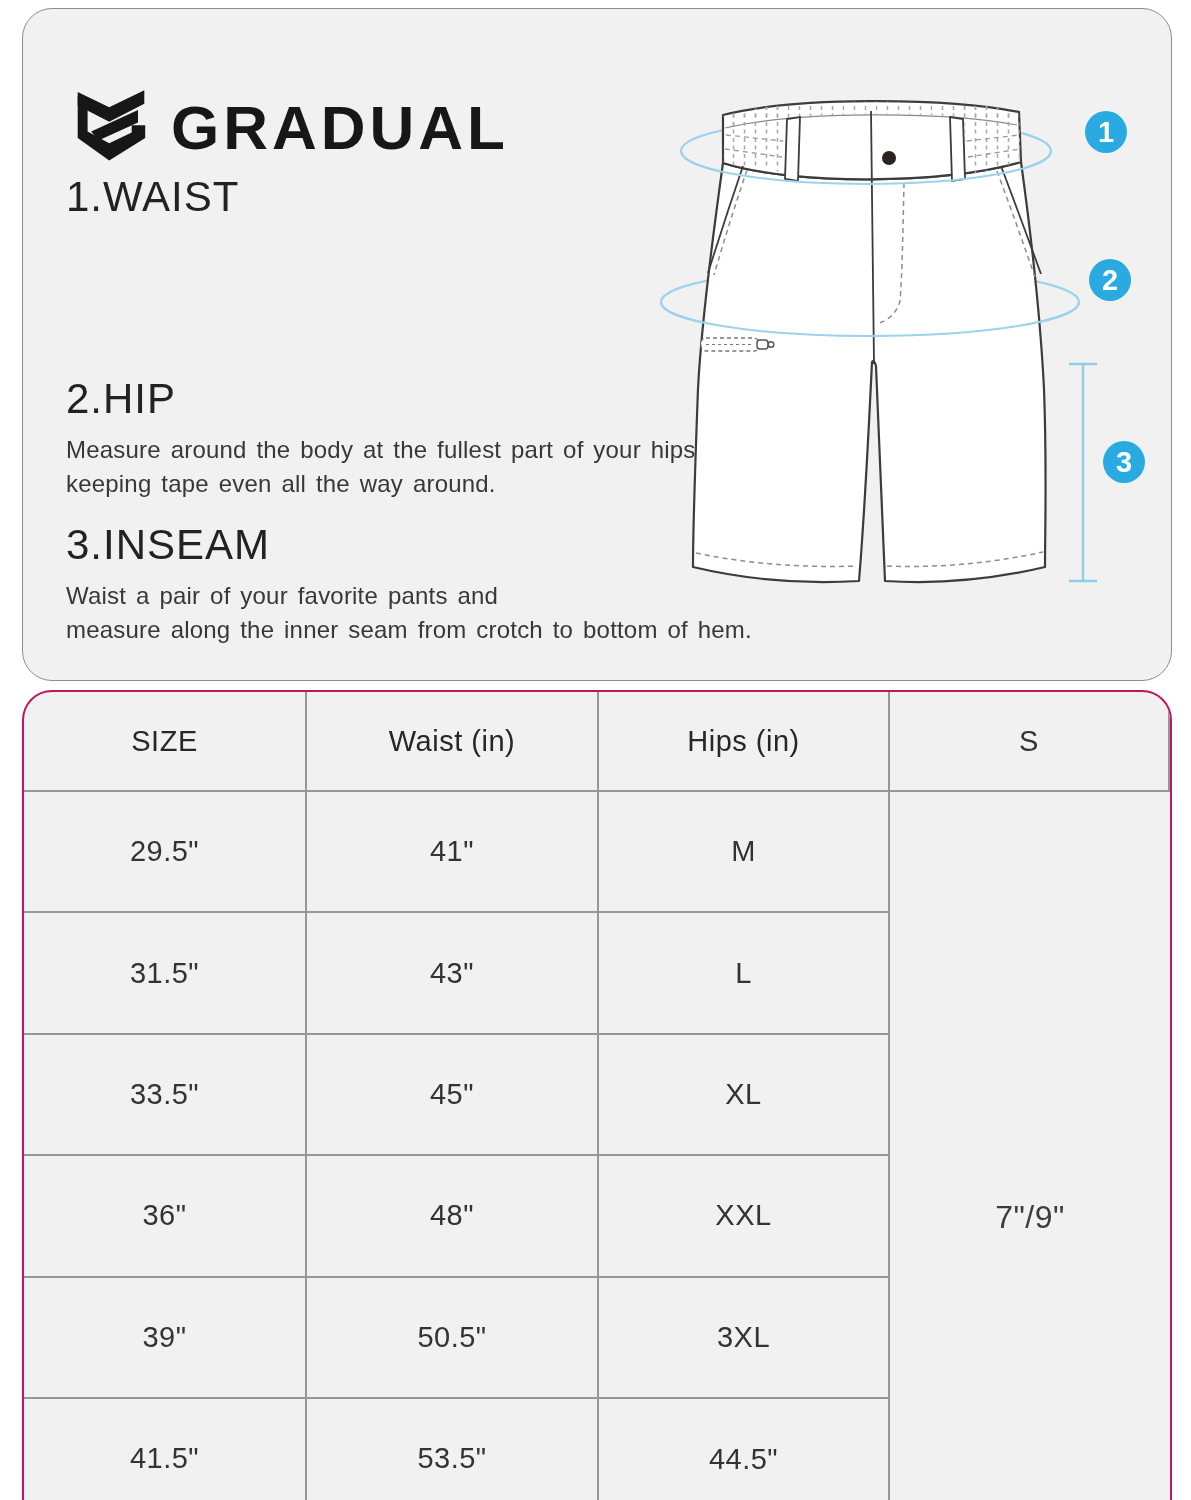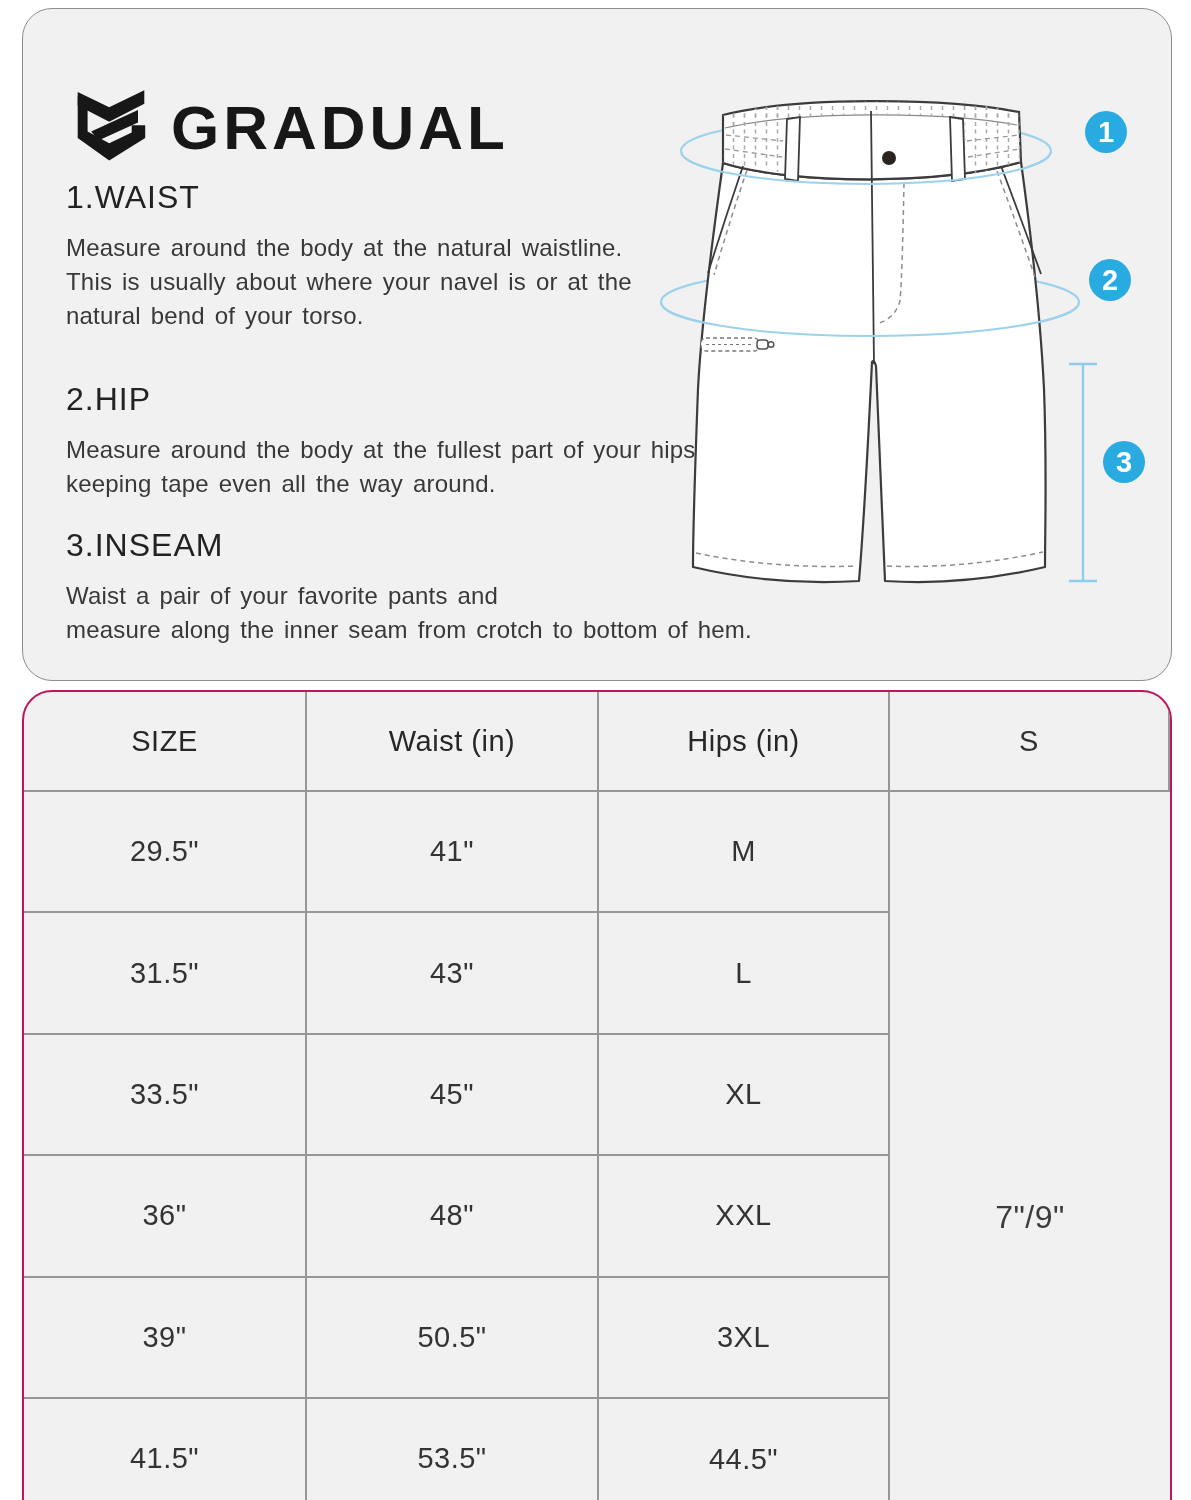--- a/index.html
+++ b/index.html
@@ -8,21 +8,21 @@
 
   
   .card{position:absolute;left:22px;top:8px;width:1150px;height:673px;box-sizing:border-box;
         background:#f1f1f2;border:1px solid #8d8d8d;border-radius:30px;}
   .brand{position:absolute;left:43px;top:60px;display:flex;align-items:center;gap:15px;margin-top:20px;}
   .brand-icon{width:90px;height:78px;display:block;}
   .brand-text{font-size:62px;font-weight:700;letter-spacing:4px;color:#171717;line-height:78px;}
 
   .sec{position:absolute;left:43px;}
   #sec1{top:164px} #sec2{top:366px} #sec3{top:512px}
-  .sec h2{margin:0;font-size:32px;line-height:48px;font-weight:500;color:#222;letter-spacing:1px;}
+  .sec h2{margin:0;font-size:42px;line-height:48px;font-weight:500;color:#222;letter-spacing:1px;}
   .sec .lines{margin-top:10px;font-size:24px;line-height:34px;color:#383838;letter-spacing:.2px;word-spacing:3px;}
   .sec .lines p{margin:0;}
 
   .shorts{position:absolute;left:650px;top:80px;width:420px;height:510px;overflow:visible;}
 
   .marker{position:absolute;width:42px;height:42px;border-radius:50%;background:#29abe2;color:#fff;
           display:flex;align-items:center;justify-content:center;font-size:29px;font-weight:700;}
   .m1{left:1062px;top:102px}.m2{left:1066px;top:250px}.m3{left:1080px;top:432px}
 
   
@@ -46,25 +46,20 @@
       <svg class="brand-icon" viewBox="0 0 100 84">
         <path d="M13,2 L48,19 L87,0 L87,15 L48,35 L13,17 Z" fill="#171717"></path>
         <path d="M28,46 L80,22 L80,36 L36,56 Z" fill="#171717"></path>
         <path d="M13,7 L24,12 L24,46 L48,59 L73,47 L73,39 L88,39 L88,53 L48,78 L13,53 Z" fill="#171717"></path>
       </svg>
       <div class="brand-text">GRADUAL</div>
     </div>
 
     <div class="sec" id="sec1">
       <h2>1.WAIST</h2>
-      <div class="lines">
-        <p>Measure around the body at the natural waistline.</p>
-        <p>This is usually about where your navel is or at the</p>
-        <p>natural bend of your torso.</p>
-      </div>
     </div>
 
     <div class="sec" id="sec2">
       <h2>2.HIP</h2>
       <div class="lines">
         <p>Measure around the body at the fullest part of your hips,</p>
         <p>keeping tape even all the way around.</p>
       </div>
     </div>
 

